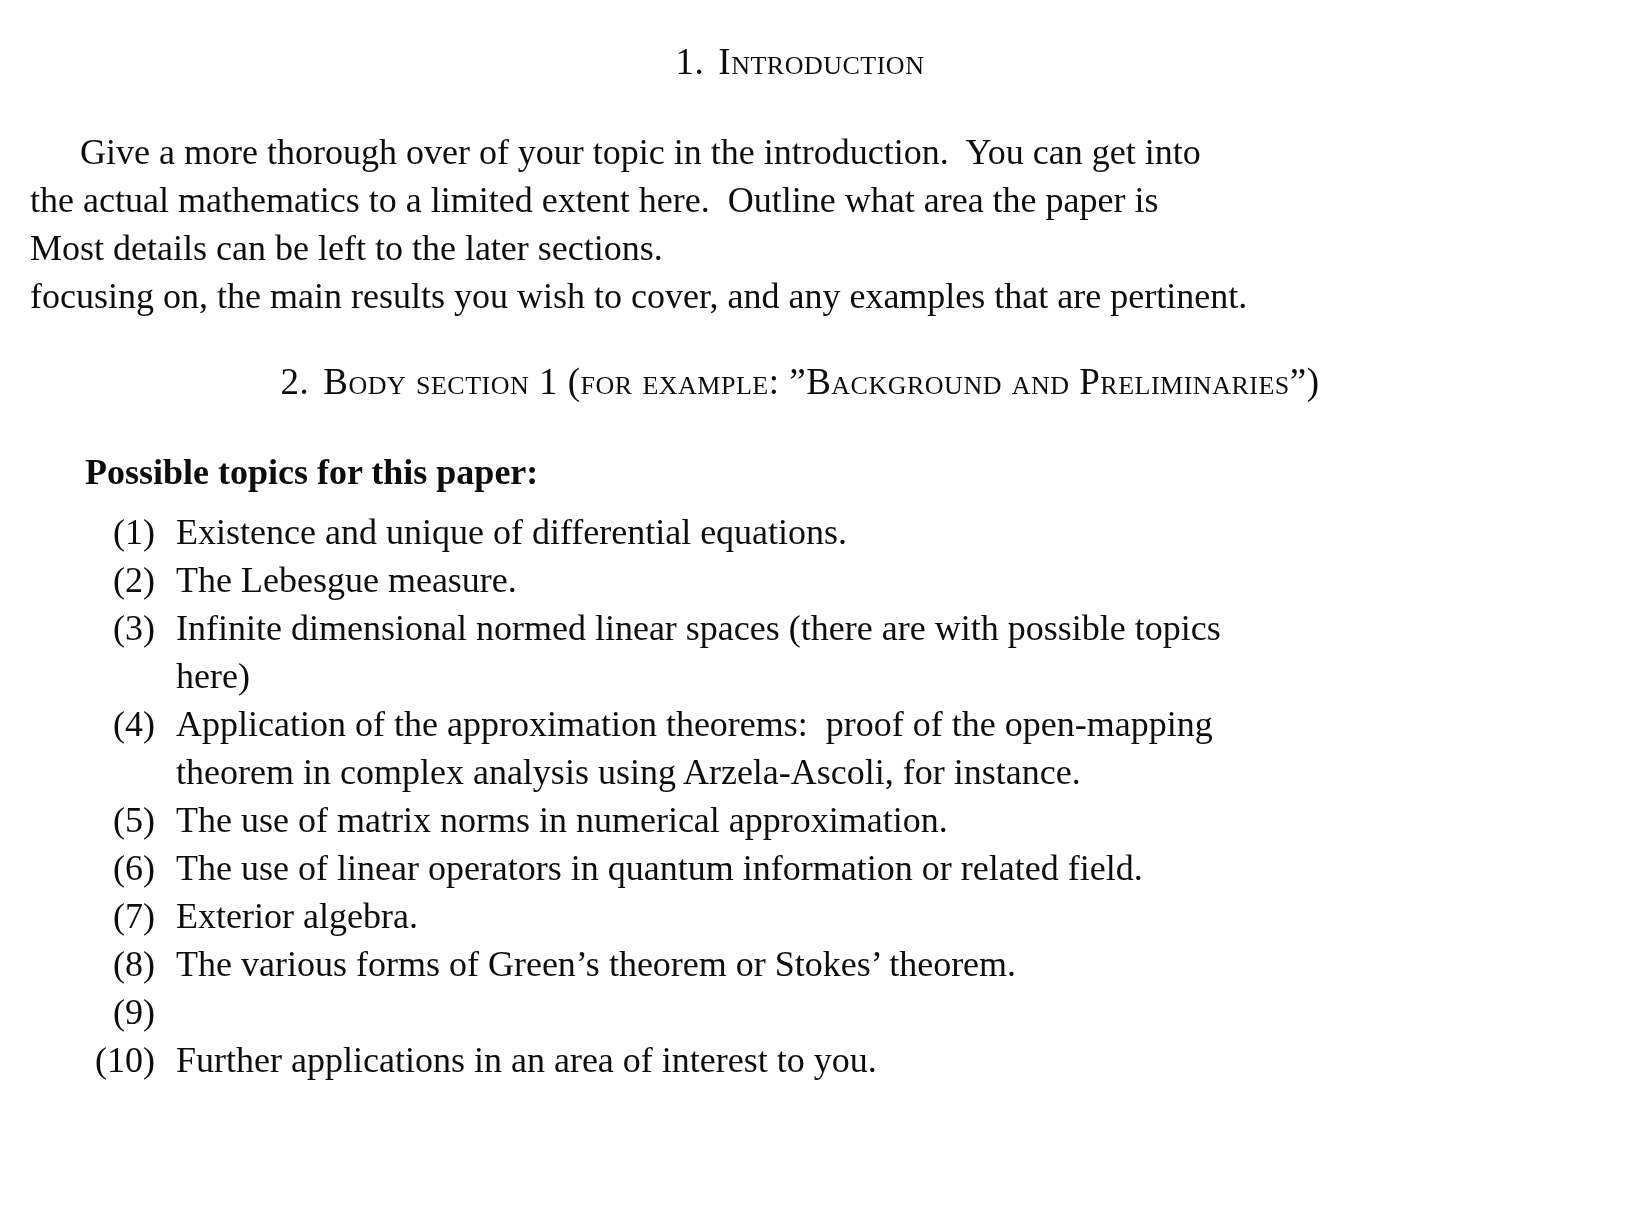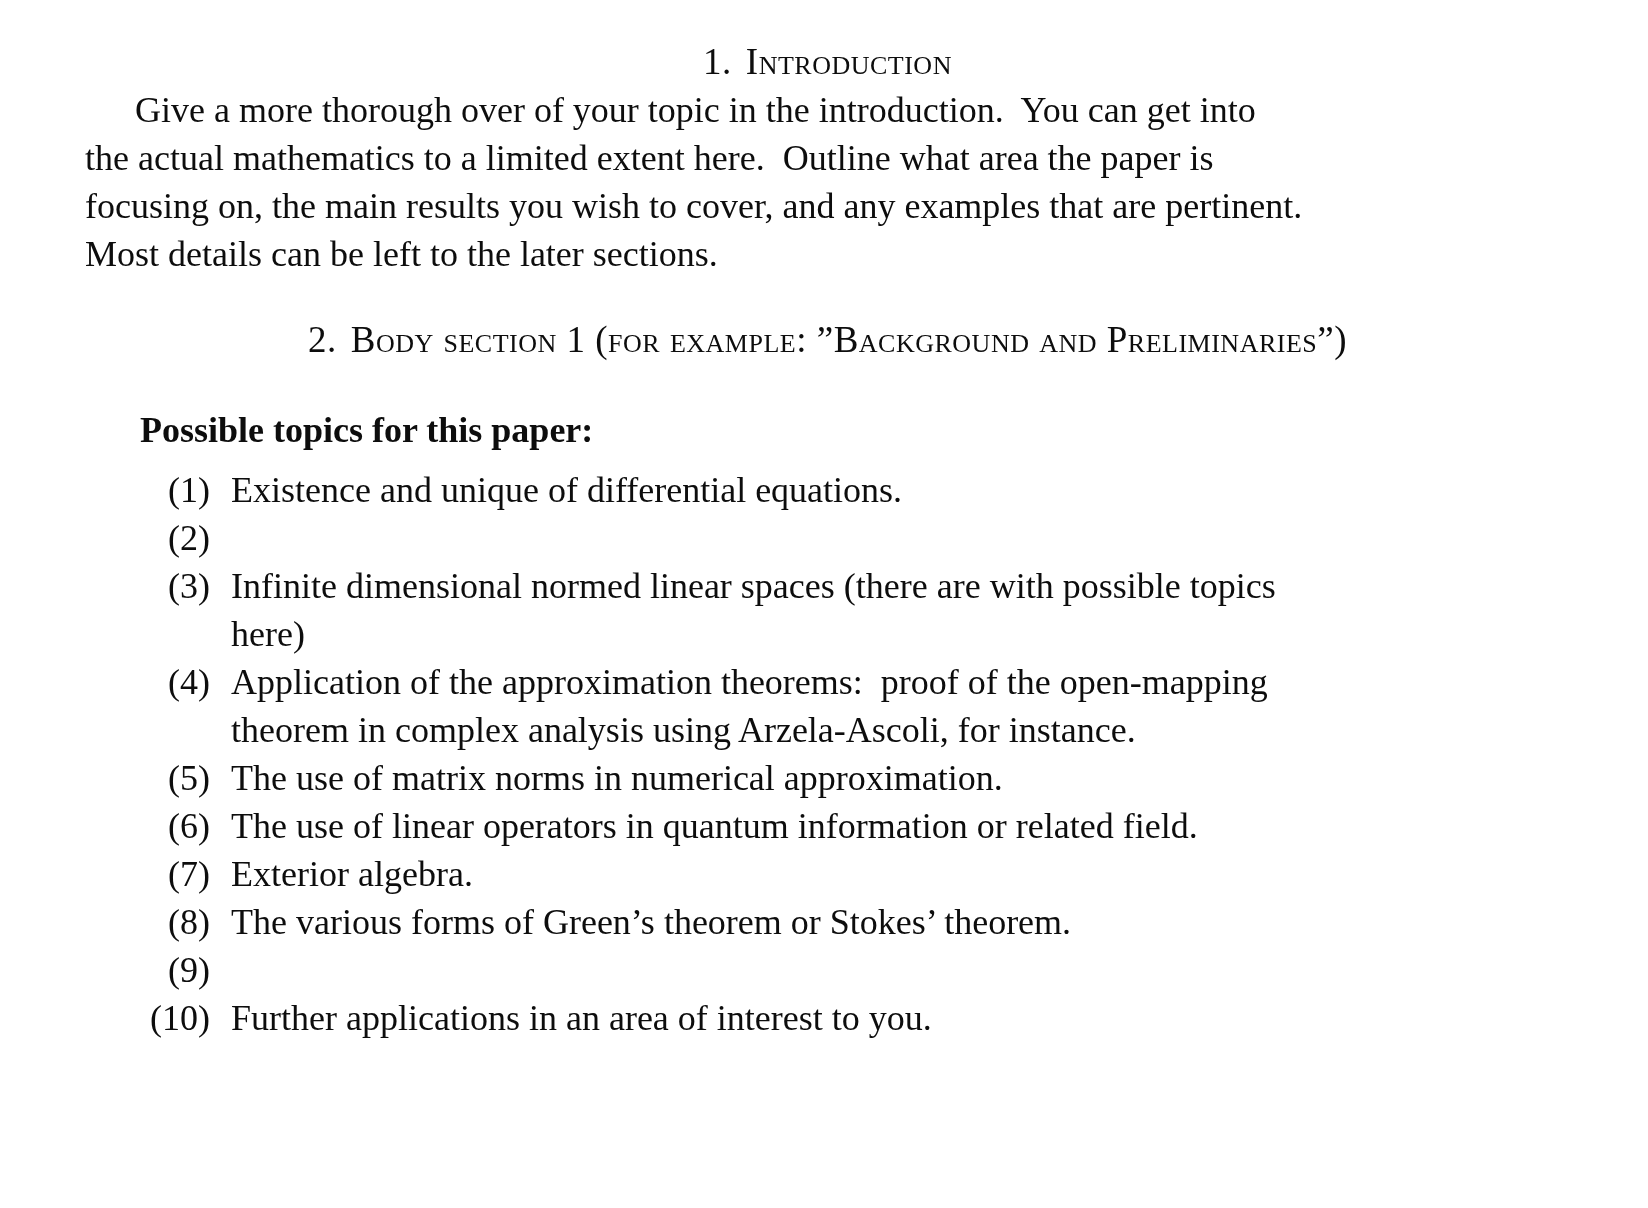--- a/index.html
+++ b/index.html
@@ -5,36 +5,36 @@
   * { margin: 0; padding: 0; box-sizing: border-box; }
   html, body { background: #ffffff; }
   body {
     width: 1648px;
     height: 1208px;
     overflow: hidden;
     font-family: "Liberation Serif", "DejaVu Serif", serif;
     color: #0d0d0d;
   }
   .content {
-    padding-left: 85px;
+    padding-left: 30px;
     padding-right: 78px;
     font-size: 36px;
     line-height: 48px;
   }
   .sec {
     font-size: 37px;
     font-weight: normal;
     font-variant: small-caps;
     text-align: center;
     letter-spacing: 0.5px;
   }
   #sec1 { padding-top: 38px; }
   #sec2 { margin-top: 38px; }
   .secnum { margin-right: 14px; }
-  .paragraph { }
+  .paragraph { margin-top: 42px; }
   .pline { white-space: pre; }
   .pline.indent { padding-left: 50px; }
   .leadin {
     margin-top: 42px;
     padding-left: 55px;
     white-space: pre;
     font-weight: bold;
   }
   .topics { margin-top: 12px; }
   .topic-row { display: flex; }
@@ -51,39 +51,42 @@
 <div class="page">
   <div class="content">
 
     <h2 class="sec" id="sec1">
       <span class="secnum">1.</span><span class="sectitle">Introduction</span>
     </h2>
 
     <div class="paragraph">
         <div class="pline indent">Give a more thorough over of your topic in the introduction.  You can get into</div>
         <div class="pline">the actual mathematics to a limited extent here.  Outline what area the paper is</div>
+        <div class="pline">Most details can be left to the later sections.</div>
         <div class="pline">focusing on, the main results you wish to cover, and any examples that are pertinent.</div>
-        <div class="pline">Most details can be left to the later sections.</div>
       </div>
 
     <h2 class="sec" id="sec2">
       <span class="secnum">2.</span><span class="sectitle">Body section 1 (for example: ”Background and Preliminaries”)</span>
     </h2>
 
     <div class="leadin">Possible topics for this paper:</div>
 
     <div class="topics">
         <div class="topic-row">
           <div class="tnum">(1)</div>
           <div class="ttxt">
             <div class="tline">Existence and unique of differential equations.</div>
           </div>
         </div>
         <div class="topic-row">
           <div class="tnum">(2)</div>
+          <div class="ttxt">
+            <div class="tline">The Lebesgue measure.</div>
+          </div>
         </div>
         <div class="topic-row">
           <div class="tnum">(3)</div>
           <div class="ttxt">
             <div class="tline">Infinite dimensional normed linear spaces (there are with possible topics</div>
             <div class="tline">here)</div>
           </div>
         </div>
         <div class="topic-row">
           <div class="tnum">(4)</div>

